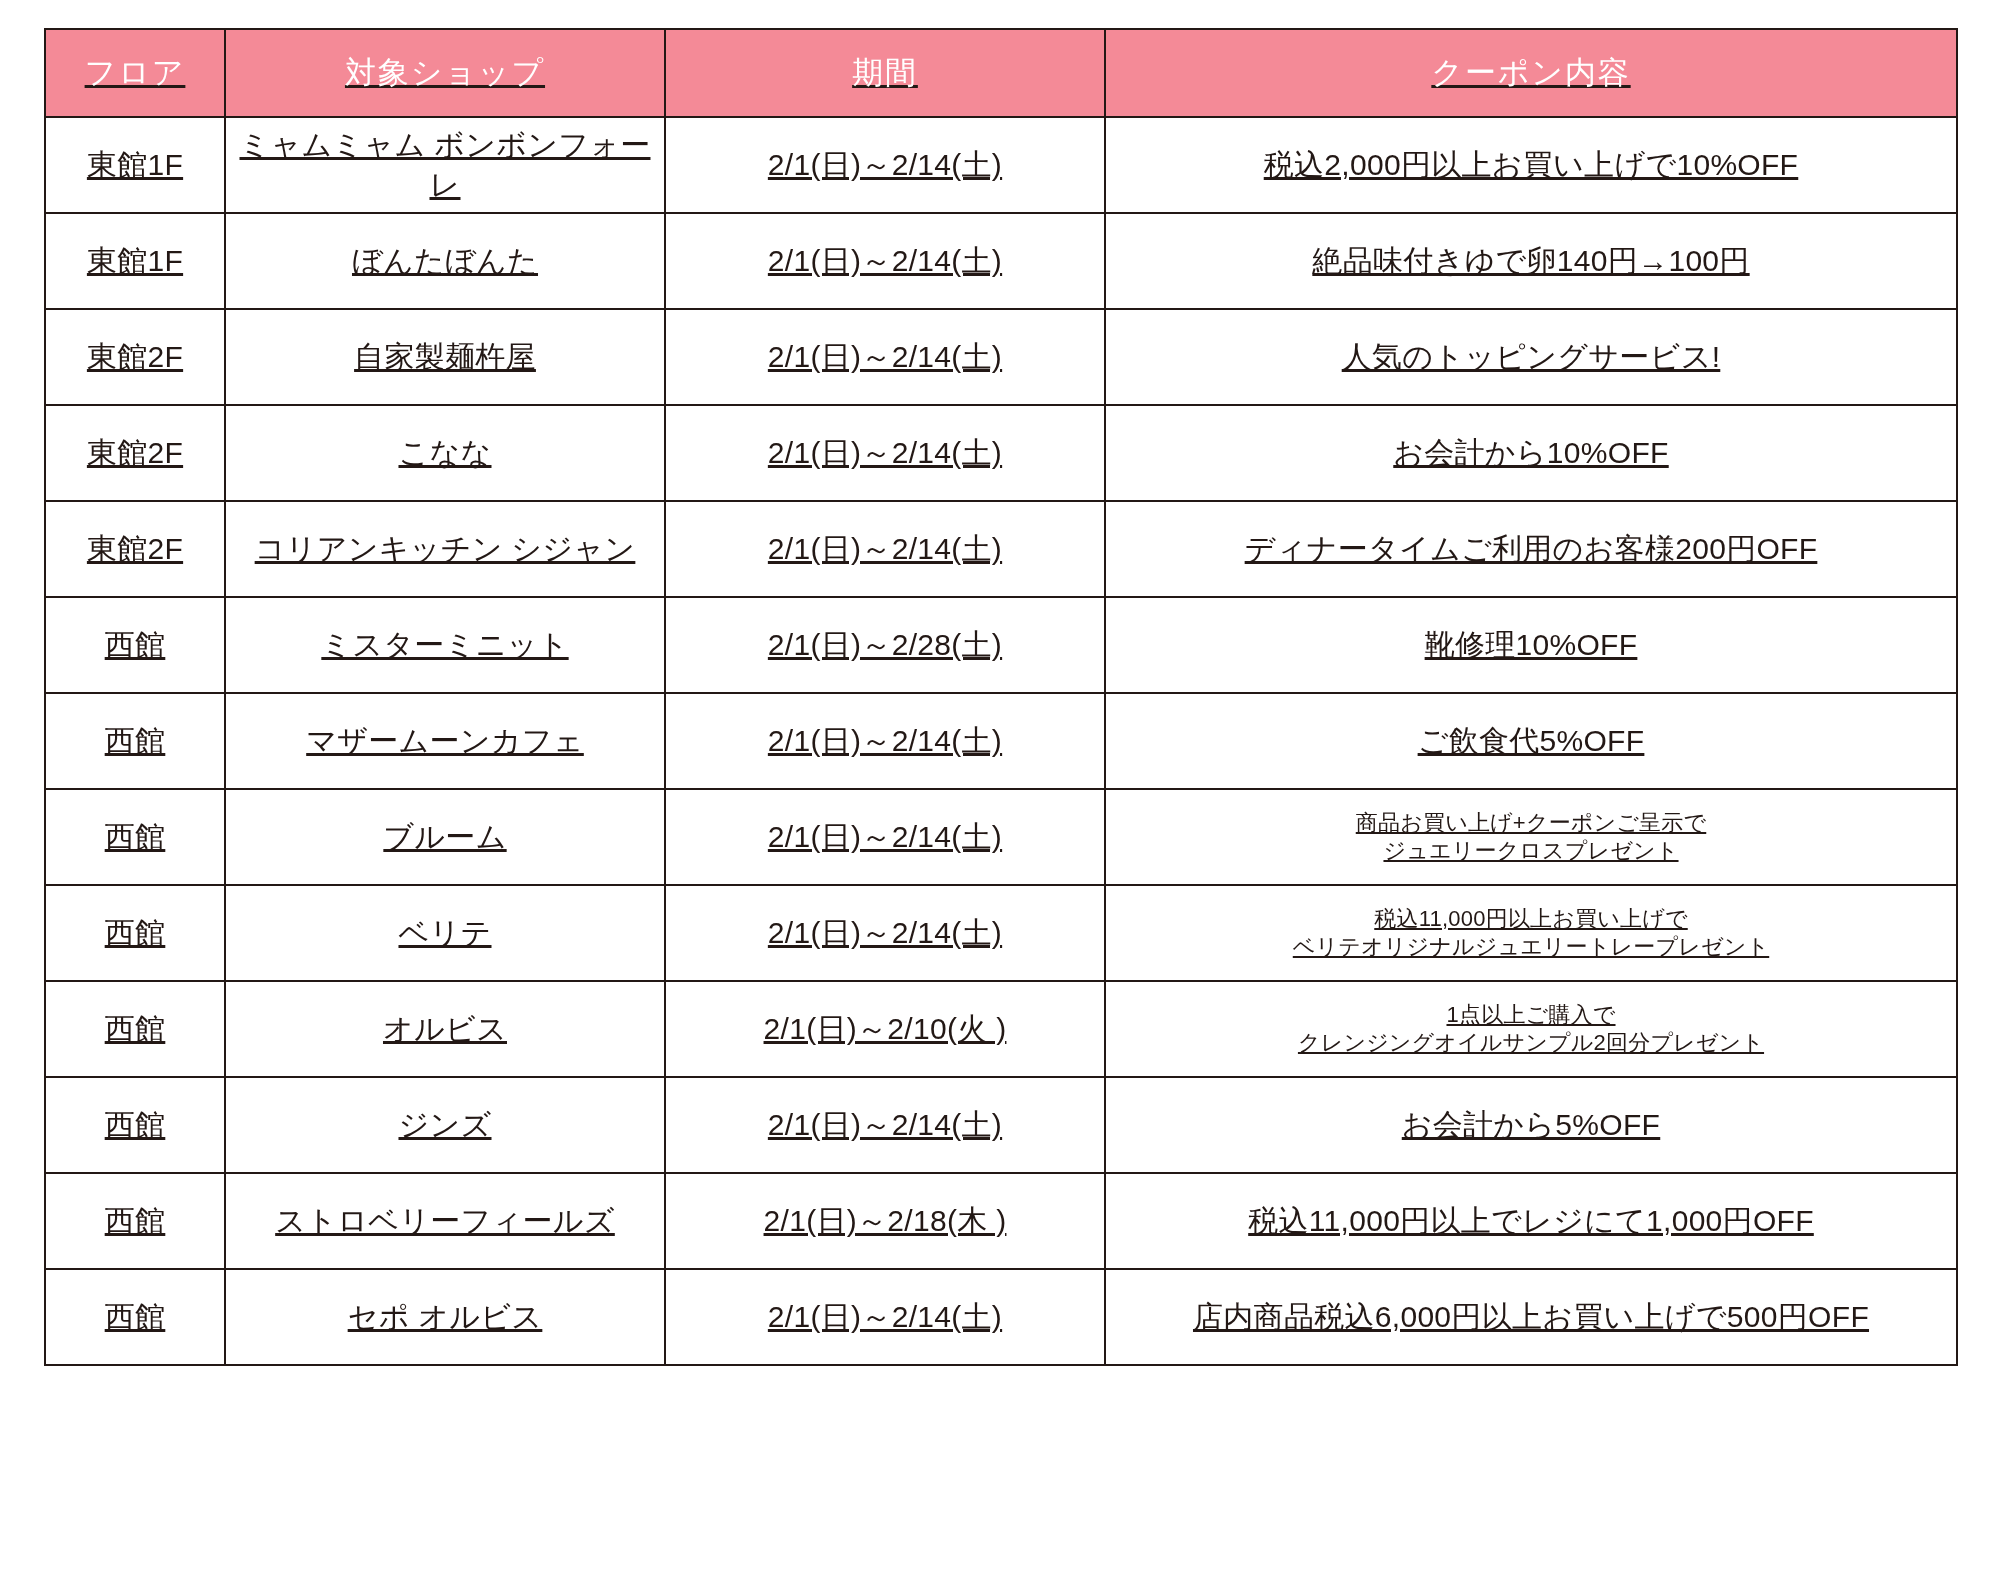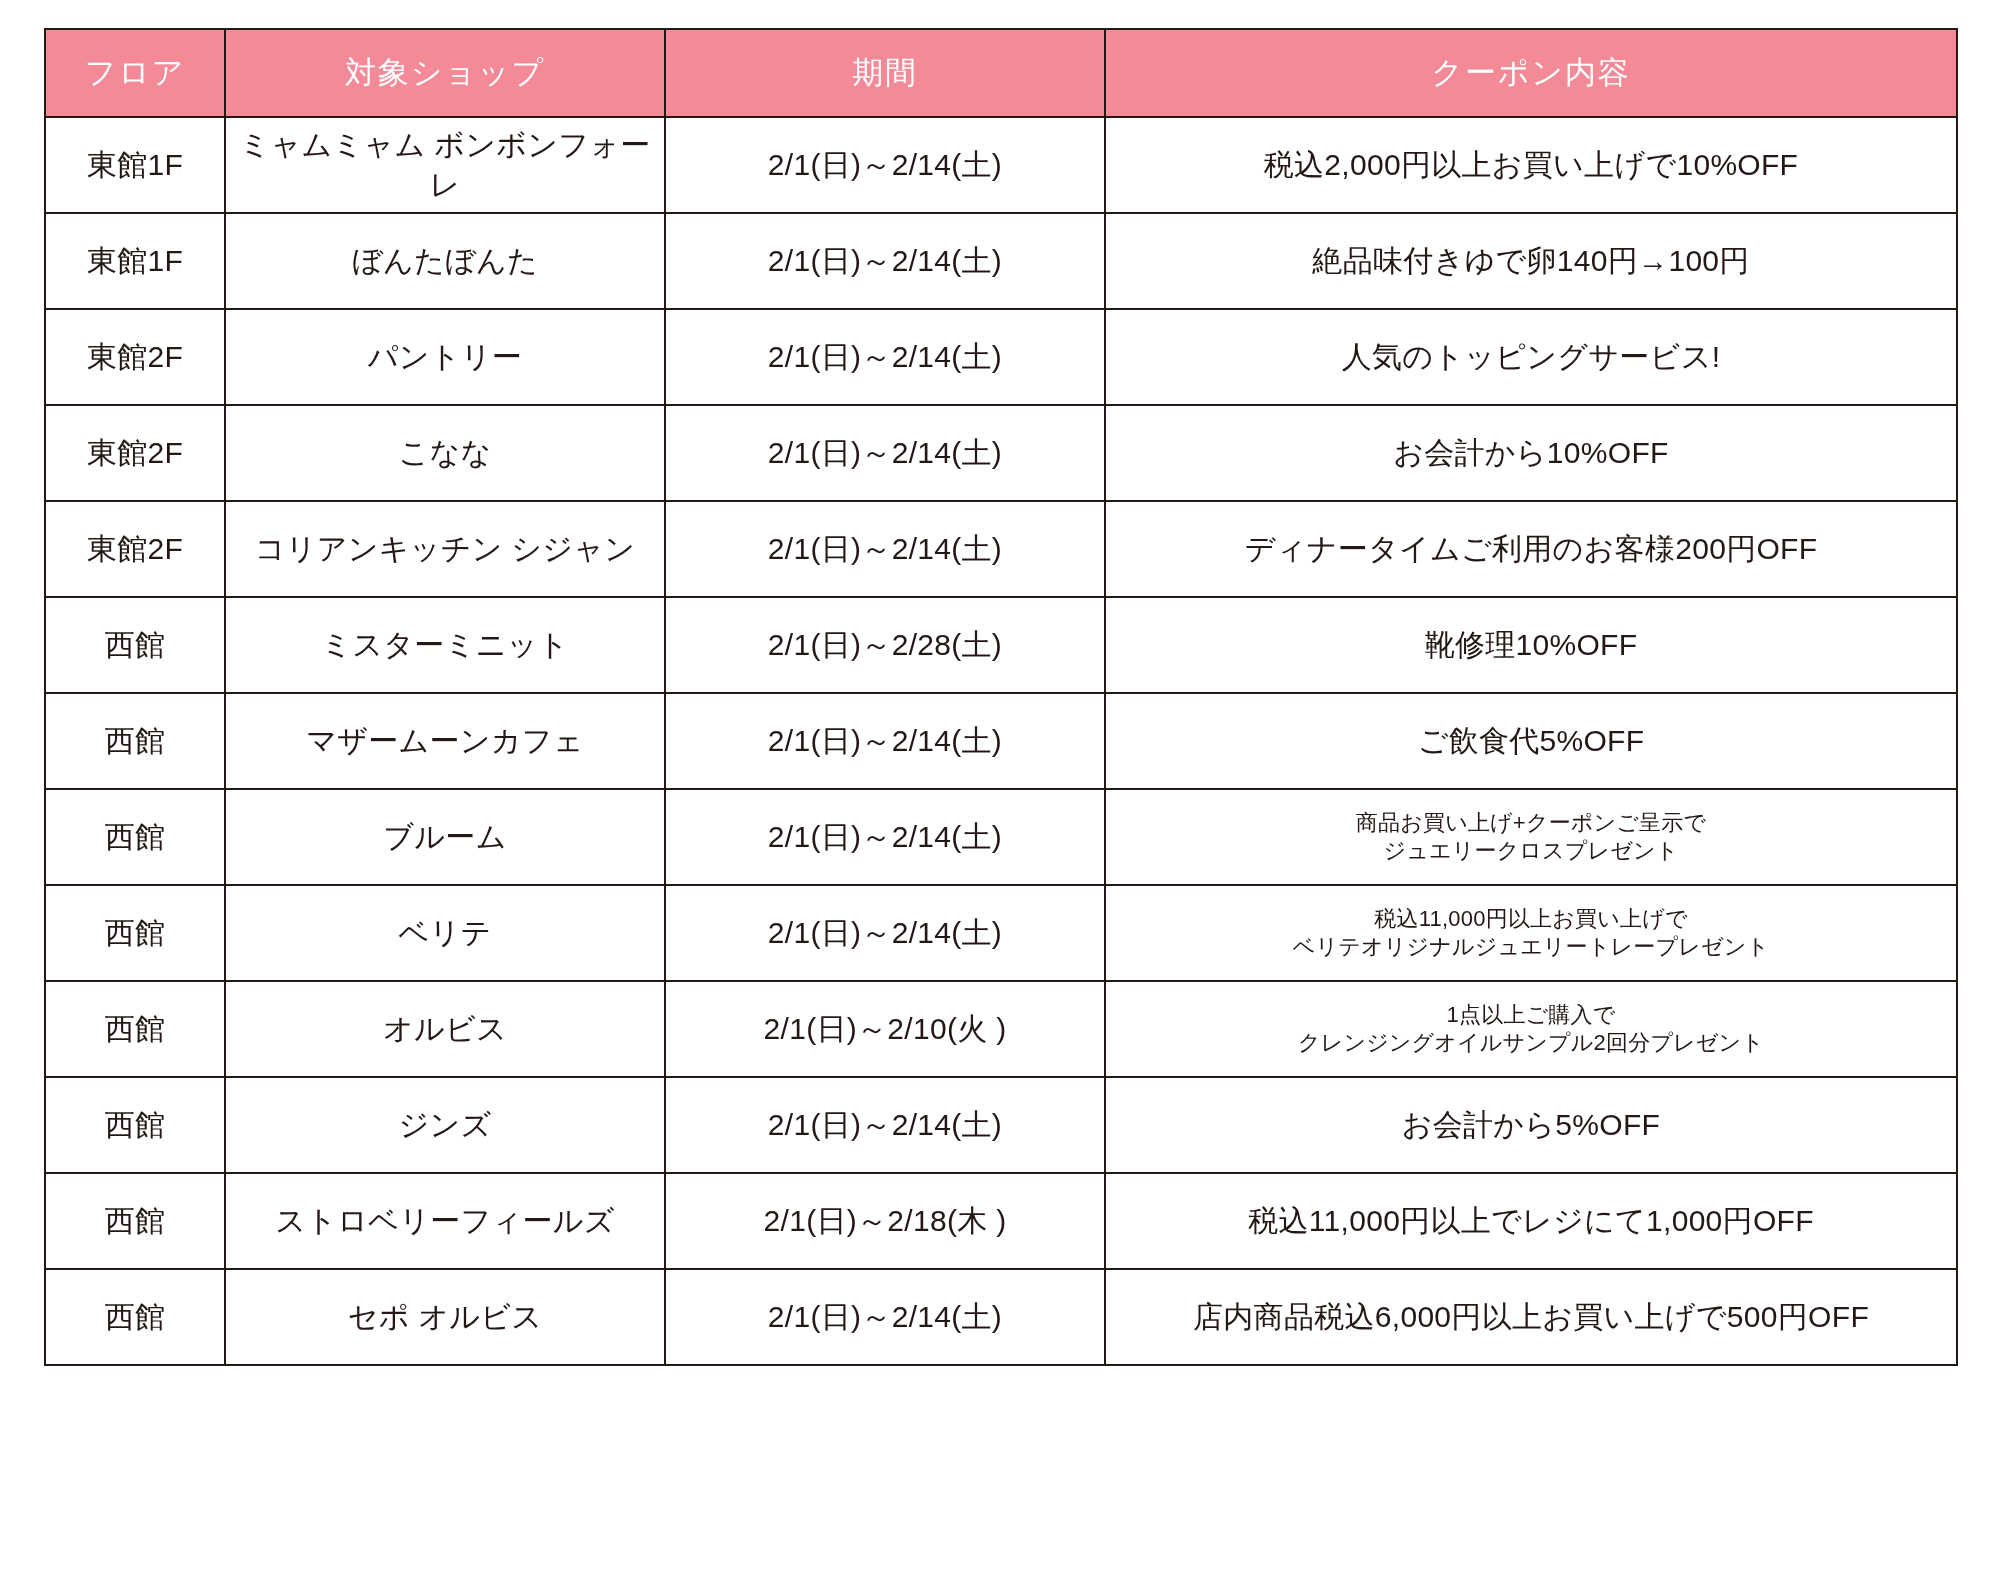--- a/index.html
+++ b/index.html
@@ -12,20 +12,21 @@
     height: 1578px;
     font-family: "Liberation Sans", "DejaVu Sans", sans-serif;
     color: #231815;
     overflow: hidden;
   }
   .sheet {
     box-sizing: border-box;
     width: 2000px;
     height: 1578px;
     padding: 28px 60px 40px 44px;
+    text-decoration: underline;
   }
   table.coupon-table {
     border-collapse: collapse;
     table-layout: fixed;
     width: 1912px;
   }
   table.coupon-table col.c-floor { width: 180px; }
   table.coupon-table col.c-shop  { width: 440px; }
   table.coupon-table col.c-term  { width: 440px; }
   table.coupon-table col.c-desc  { width: 852px; }
@@ -108,21 +109,21 @@
         <tr>
           <td class="floor-cell">東館1F</td>
           <td class="shop-cell">ぼんたぼんた</td>
           <td class="term-cell">2/1(日)～2/14(土)</td>
           <td class="desc-cell">
             <span class="line">絶品味付きゆで卵140円→100円</span>
           </td>
         </tr>
         <tr>
           <td class="floor-cell">東館2F</td>
-          <td class="shop-cell">パントリー</td>
+          <td class="shop-cell">自家製麺杵屋</td>
           <td class="term-cell">2/1(日)～2/14(土)</td>
           <td class="desc-cell">
             <span class="line">人気のトッピングサービス!</span>
           </td>
         </tr>
         <tr>
           <td class="floor-cell">東館2F</td>
           <td class="shop-cell">こなな</td>
           <td class="term-cell">2/1(日)～2/14(土)</td>
           <td class="desc-cell">

